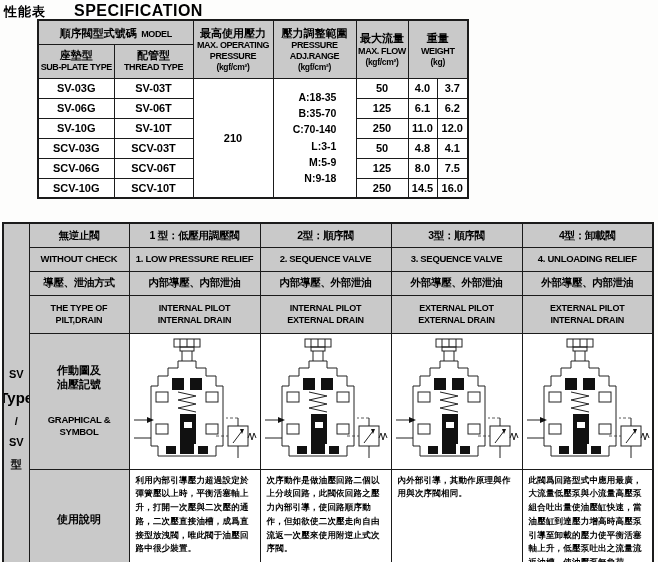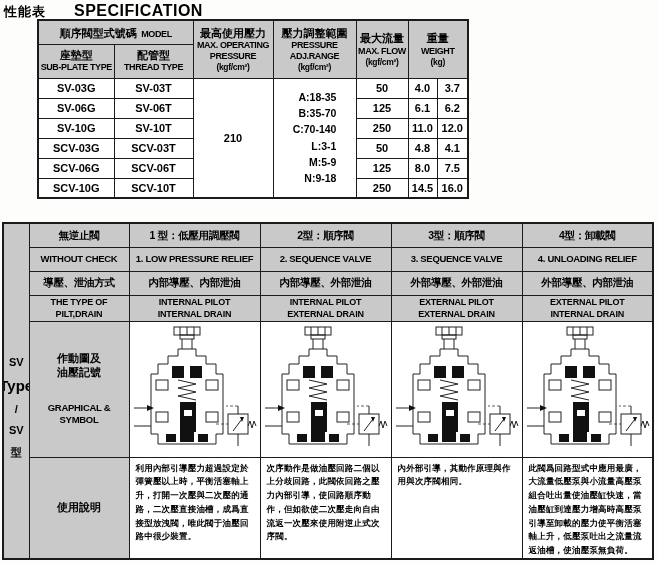--- a/index.html
+++ b/index.html
@@ -195,21 +195,21 @@
     <th class="en-m">3. SEQUENCE VALVE</th>
     <th class="en-m">4. UNLOADING RELIEF</th>
   </tr>
   <tr style="height:24px;">
     <th class="zh-s">導壓、泄油方式</th>
     <th class="zh-s">内部導壓、内部泄油</th>
     <th class="zh-s">内部導壓、外部泄油</th>
     <th class="zh-s">外部導壓、外部泄油</th>
     <th class="zh-s">外部導壓、内部泄油</th>
   </tr>
-  <tr style="height:26px;">
+  <tr style="height:38px;">
     <th>
       <div class="pilot-en">THE TYPE OF</div>
       <div class="pilot-en">PILT,DRAIN</div>
     </th>
     <th>
       <div class="pilot-en">INTERNAL PILOT</div>
       <div class="pilot-en">INTERNAL DRAIN</div>
     </th>
     <th>
       <div class="pilot-en">INTERNAL PILOT</div>

